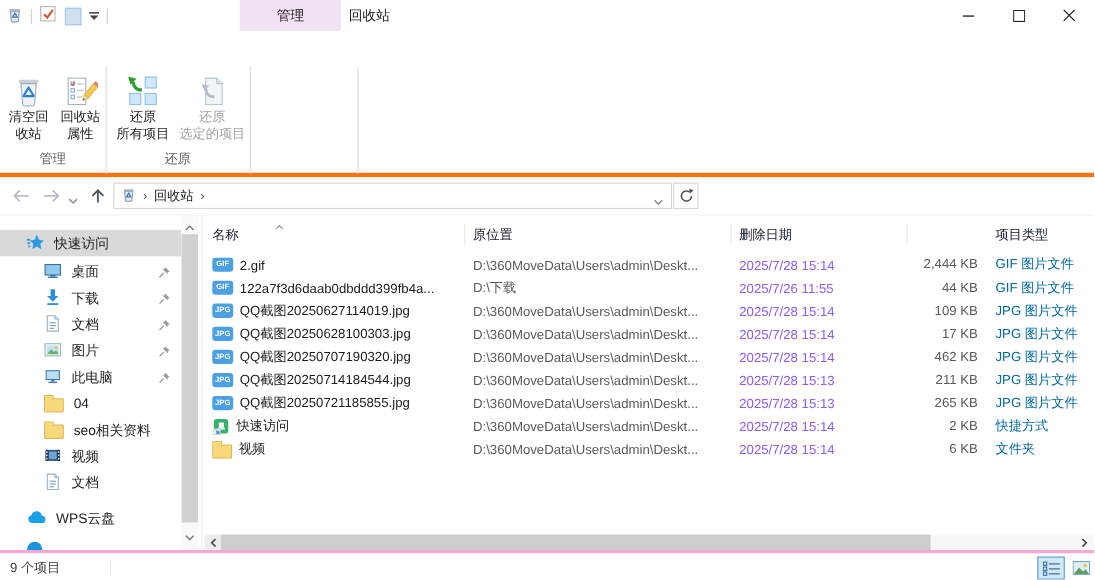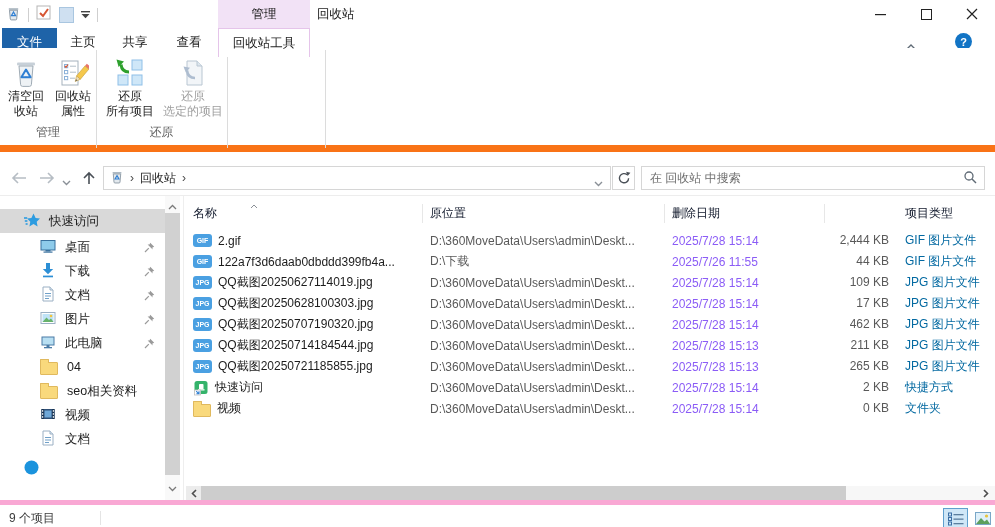--- a/index.html
+++ b/index.html
@@ -27,22 +27,22 @@
   .tab-share{left:109px;width:52px}
   .tab-view{left:161px;width:56px}
   .tab-tools{left:218px;width:92px;background:#fff;border:1px solid #e5c4ea;border-bottom:none;
              height:29px;box-sizing:border-box;z-index:2}
   .ribbon-collapse{position:absolute;left:906px;top:11px}
   .help-btn{position:absolute;left:955px;top:5px;width:17px;height:17px;border-radius:50%;
             background:#1274c5;color:#fff;font-size:11px;font-weight:bold;
             display:flex;align-items:center;justify-content:center}
 
   
-  .ribbon{position:absolute;top:48px;left:0;right:0;height:104px;background:#fff;
-          border-bottom:7px solid #f97316;box-sizing:border-box}
+  .ribbon{position:absolute;top:58px;left:0;right:0;height:104px;background:#fff;
+          border-bottom:5px solid #f97316;box-sizing:border-box}
   .rb-btn{position:absolute;top:3px;height:86px;display:flex;flex-direction:column;align-items:center;color:#1d1d1d}
   .rb-btn .ic{height:38px;display:flex;align-items:flex-end;justify-content:center}
   .rb-btn .ln{line-height:15px;white-space:nowrap}
   .rb-btn.disabled{color:#9f9f9f}
   .rb-empty{left:2px;width:48px}
   .rb-props{left:50px;width:46px}
   .rb-restall{left:100px;width:60px}
   .rb-restsel{left:160px;width:66px}
   .rb-sep{position:absolute;top:2px;width:1px;height:98px;background:#dcdcdc}
   .rb-sep1{left:96px}.rb-sep2{left:227px}.rb-sep3{left:325px}
@@ -111,21 +111,21 @@
                border:1px solid #e0b95e;border-bottom:none;border-radius:1px 1px 0 0}
 
   
   .hscroll{position:absolute;left:186px;top:486px;right:0;height:14px;background:#f7f7f7}
   .hs-left{position:absolute;left:0;top:0;width:15px;height:14px;background:#ececec;
            display:flex;align-items:center;justify-content:center}
   .hs-thumb{position:absolute;left:15px;top:0;width:645px;height:14px;background:#cdcdcd}
   .hs-right{position:absolute;right:2px;top:0;width:14px;height:14px;display:flex;align-items:center;justify-content:center}
 
   
-  .statusbar{position:absolute;left:0;top:500px;right:0;height:27px;border-top:5px solid #f9a8d4;
+  .statusbar{position:absolute;left:0;top:500px;right:0;height:27px;border-top:3px solid #f9a8d4;
              box-sizing:border-box;background:#fff}
   .sb-count{position:absolute;left:9px;top:0;height:26px;display:flex;align-items:center;color:#3d3d3d}
   .sb-vline{position:absolute;left:100px;top:6px;width:1px;height:14px;background:#e4e4e4}
   .view-btn{position:absolute;top:3px;width:25px;height:21px;display:flex;align-items:center;justify-content:center;box-sizing:border-box}
   .vb-details{left:943px;background:#cfe7f7;border:1px solid #5f9fce}
   .vb-thumbs{left:970px}
 </style>
 </head>
 <body>
 
@@ -164,31 +164,20 @@
           </svg>
         </div>
       <div class="win-btn">
           <svg width="12" height="12">
             <path d="M1 1 L11 11 M11 1 L1 11" stroke="#222" stroke-width="1.2"></path>
           </svg>
         </div>
     </div>
   </div>
 
-  <div class="tabrow">
-    <div class="tab tab-file">文件</div>
-    <div class="tab tab-home">主页</div>
-    <div class="tab tab-share">共享</div>
-    <div class="tab tab-view">查看</div>
-    <div class="tab tab-tools">回收站工具</div>
-    <span class="ribbon-collapse"><svg width="10" height="6">
-          <path d="M1 5 L5 1 L9 5" stroke="#5f6a75" stroke-width="1.3" fill="none"></path>
-        </svg></span>
-    <div class="help-btn">?</div>
-  </div>
 
   <div class="ribbon">
     <div class="rb-btn rb-empty">
       <span class="ic">
           <svg width="32" height="32" viewBox="0 0 32 32">
             <rect x="7" y="5.5" width="18" height="3" rx="1" fill="#c7d0d8"></rect>
             <path d="M9 9 h14 l-1.6 18.6 a2 2 0 0 1 -2 1.8 h-6.8 a2 2 0 0 1 -2 -1.8 Z" fill="#eef2f5" stroke="#9fabb5"></path>
             <path d="M16 12.5 l4.6 7.8 h-9.2 Z" fill="none" stroke="#2f7fd3" stroke-width="2" stroke-linejoin="round"></path>
             <circle cx="16" cy="20.3" r="0.8" fill="#2f7fd3"></circle>
           </svg>
@@ -275,27 +264,20 @@
       <span class="addr-chev"><svg width="9" height="6">
             <path d="M1 1 L4.5 4.5 L8 1" stroke="#8a9097" stroke-width="1.4" fill="none"></path>
           </svg></span>
     </div>
     <div class="refreshbox">
         <svg width="14" height="14">
           <path d="M11.6 7.2 a4.6 4.6 0 1 1 -1.5 -3.4" stroke="#4a5057" stroke-width="1.4" fill="none"></path>
           <polygon points="9.2,0.8 13.4,1.8 10.6,5" fill="#4a5057"></polygon>
         </svg>
       </div>
-    <div class="searchbox">
-      <input placeholder="在 回收站 中搜索" style="">
-      <span class="search-ic"><svg width="14" height="14">
-            <circle cx="6" cy="6" r="4" stroke="#5f6a75" stroke-width="1.3" fill="none"></circle>
-            <line x1="9" y1="9" x2="13" y2="13" stroke="#5f6a75" stroke-width="1.5"></line>
-          </svg></span>
-    </div>
   </div>
 
   <div class="sidebar">
     <div class="sb-item lvl1 selected first">
       <span><svg width="16" height="16" viewBox="0 0 16 16">
             <polygon points="9.5,1.5 11.6,6 16,6.6 12.7,9.7 13.6,14.5 9.5,12.1 5.4,14.5 6.3,9.7 3,6.6 7.4,6" fill="#2d9ce0"></polygon>
             <rect x="0" y="5.2" width="3.2" height="1.6" fill="#2d9ce0"></rect>
             <rect x="0.8" y="8.2" width="2.6" height="1.6" fill="#2d9ce0"></rect>
             <rect x="1.6" y="11.2" width="2" height="1.6" fill="#2d9ce0"></rect>
           </svg></span>
@@ -389,20 +371,26 @@
     <div class="sb-item">
       <span><svg width="16" height="16" viewBox="0 0 16 16">
             <path d="M3 1 h7 l3 3 v11 h-10 Z" fill="#fff" stroke="#9bb0c4"></path>
             <path d="M10 1 v3 h3" fill="#dce8f2" stroke="#9bb0c4"></path>
             <rect x="5" y="7" width="6" height="1" fill="#70a0c8"></rect>
             <rect x="5" y="9.5" width="6" height="1" fill="#70a0c8"></rect>
             <rect x="5" y="12" width="4" height="1" fill="#70a0c8"></rect>
           </svg></span>
       <span>文档</span>
     </div>
+    <div class="sb-item lvl1 gap-top">
+      <span><svg width="18" height="14" viewBox="0 0 18 14">
+            <path d="M5 12.5 a3.6 3.6 0 0 1 -0.4 -7.1 A4.8 4.8 0 0 1 14 5.8 A3.2 3.2 0 0 1 13.9 12.5 Z" fill="#1aa0e8"></path>
+          </svg></span>
+      <span>WPS云盘</span>
+    </div>
     <div class="sb-item lvl1 sb-partial">
       <span><svg width="15" height="15" viewBox="0 0 15 15">
             <circle cx="7.5" cy="7.5" r="7" fill="#1b93dd"></circle>
           </svg></span>
     </div>
   </div>
   <div class="vscroll">
     <span class="vs-up"><svg width="9" height="6">
           <path d="M1 5 L4.5 1.5 L8 5" stroke="#7a7a7a" stroke-width="1.3" fill="none"></path>
         </svg></span>
@@ -521,21 +509,21 @@
         <div class="cell c-type">快捷方式</div>
       </div>
 
       <div class="row">
         <div class="cell c-name">
             <span class="icon-folder"></span>
             <span>视频</span>
           </div>
         <div class="cell c-loc">D:\360MoveData\Users\admin\Deskt...</div>
         <div class="cell c-date">2025/7/28 15:14</div>
-        <div class="cell c-size">0 KB</div>
+        <div class="cell c-size">6 KB</div>
         <div class="cell c-type">文件夹</div>
       </div>
 
     </div>
   </div>
 
   <div class="hscroll">
     <div class="hs-left">
         <svg width="6" height="9">
           <path d="M5 1 L1.5 4.5 L5 8" stroke="#4d4d4d" stroke-width="1.6" fill="none"></path>

